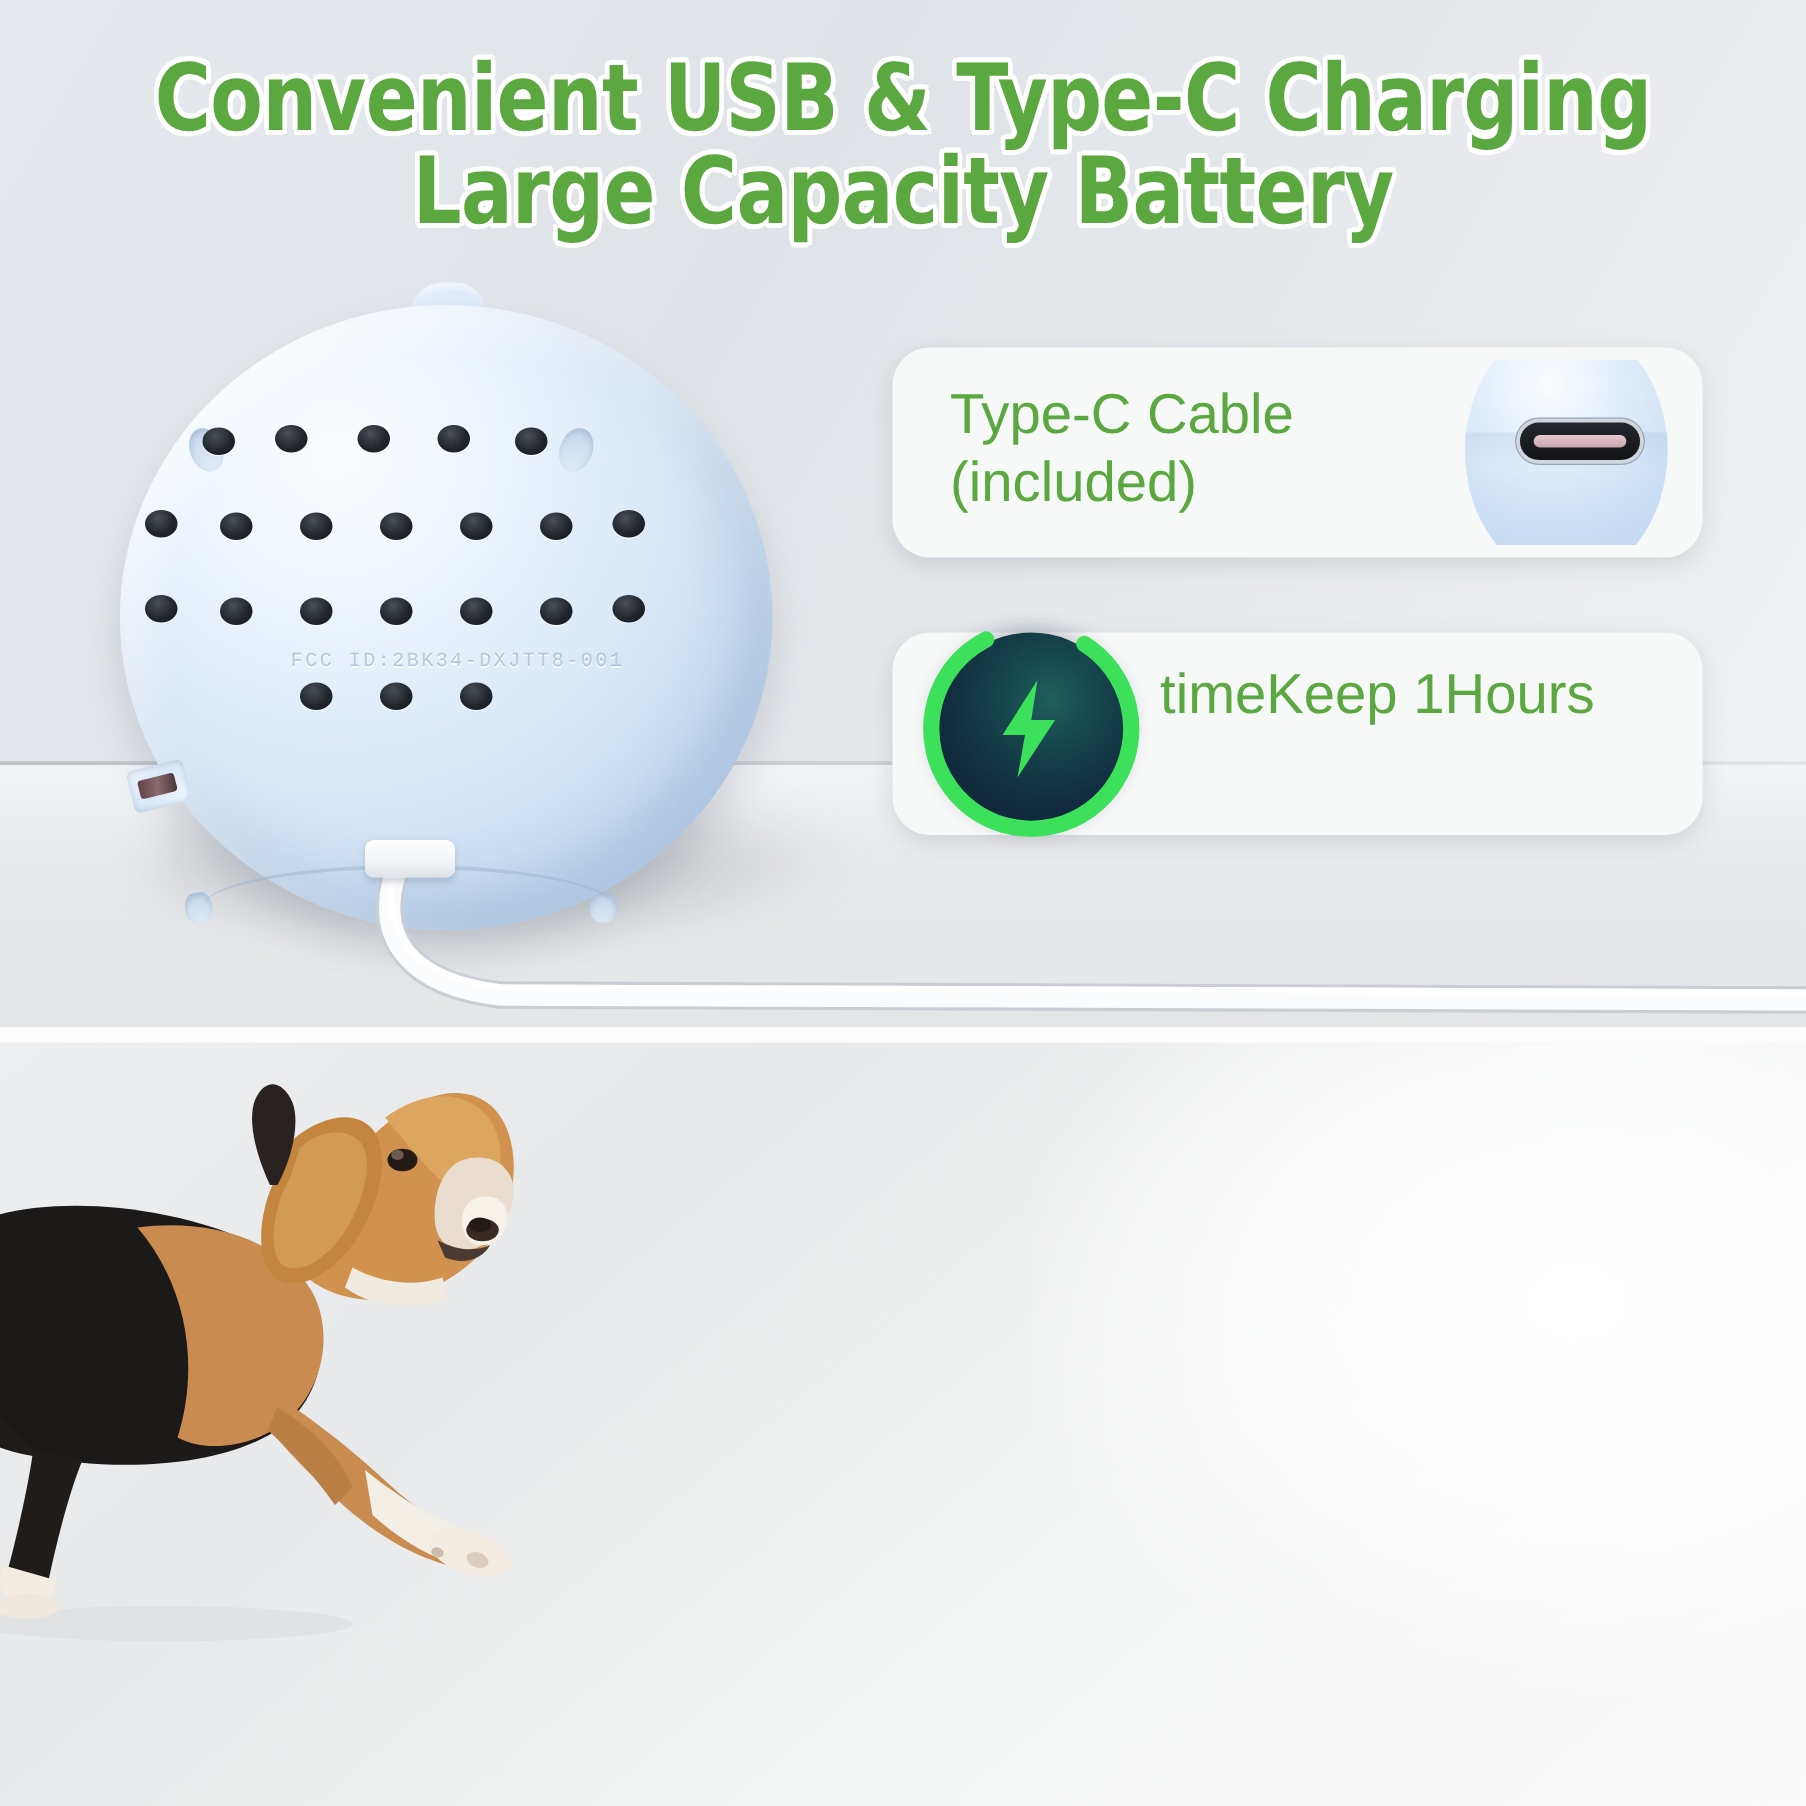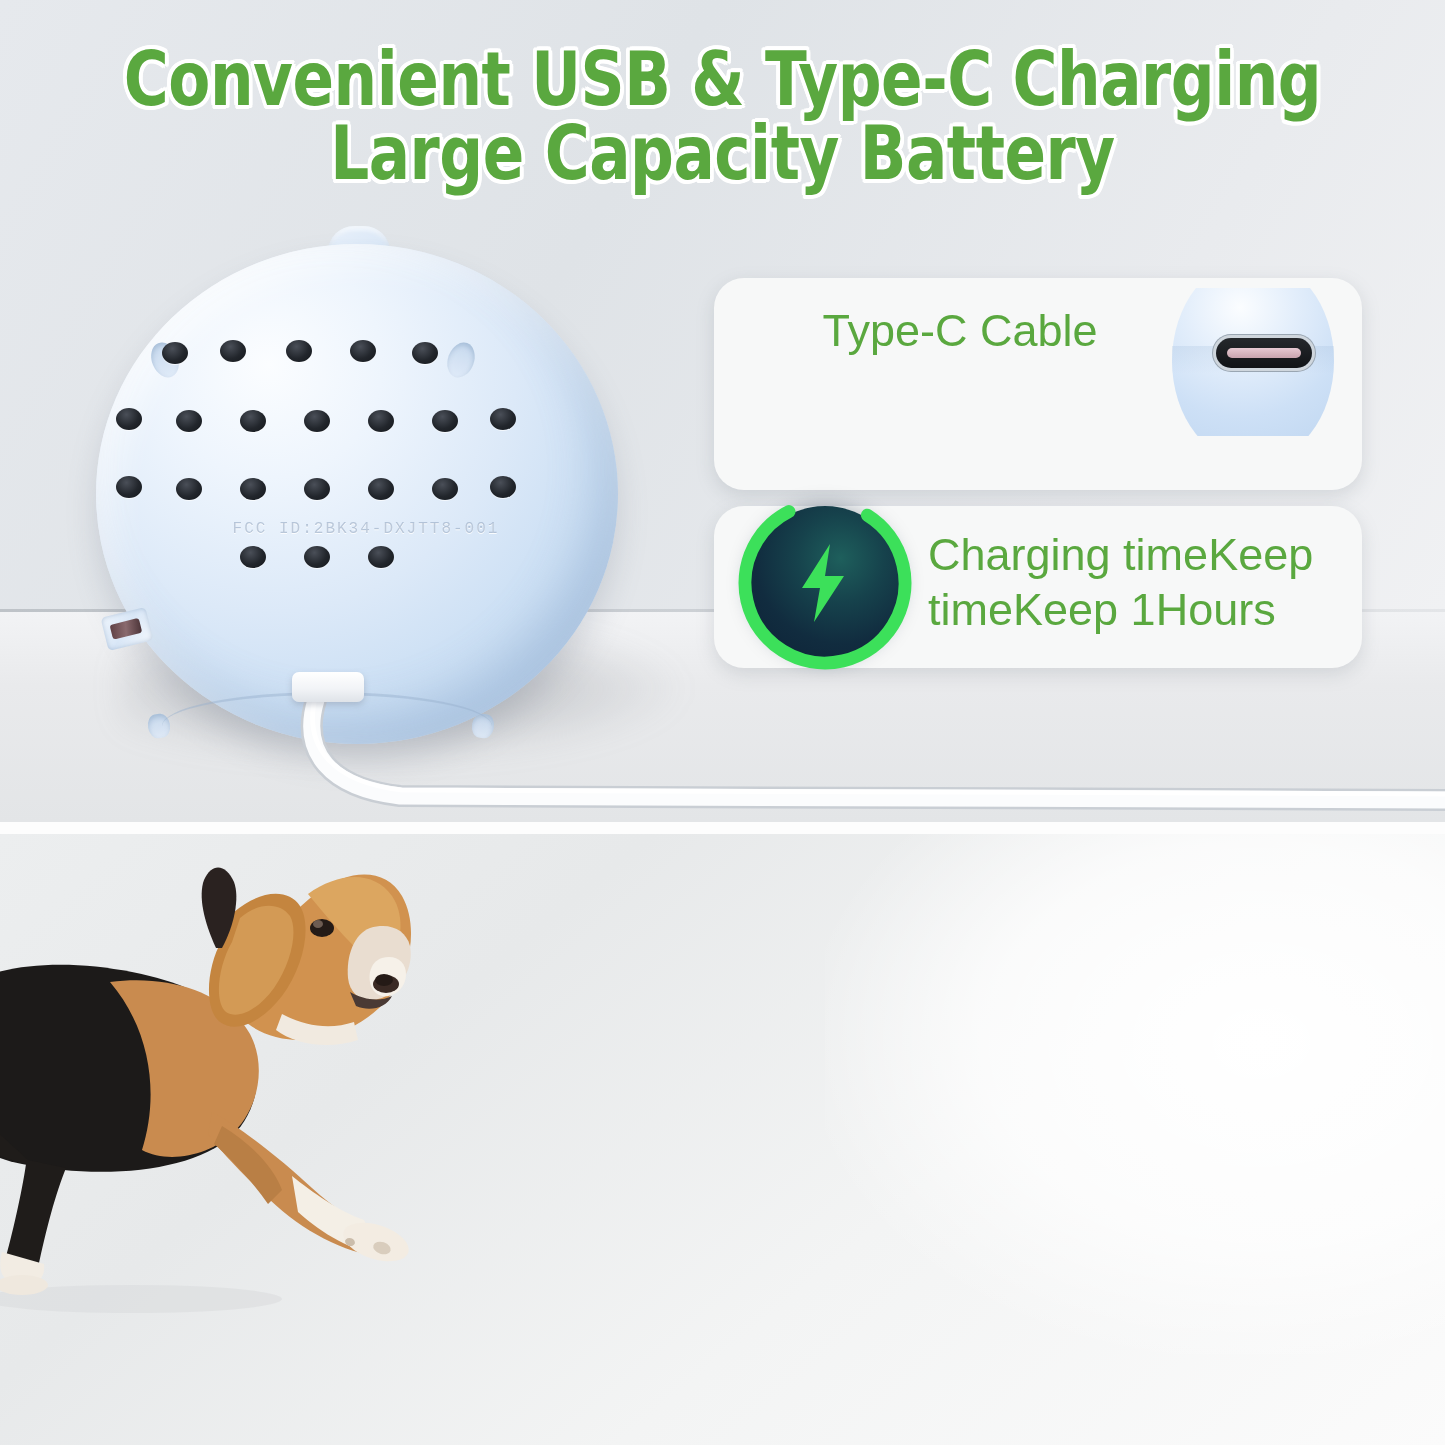--- a/index.html
+++ b/index.html
@@ -70,21 +70,21 @@
 
   
   .cable-svg{position:absolute;left:0;top:0;width:1445px;height:822px;pointer-events:none;}
   .plug{position:absolute;left:292px;top:672px;width:72px;height:30px;border-radius:7px;
     background:linear-gradient(180deg,#ffffff 0%,#f2f4f7 55%,#dfe3e8 100%);
     box-shadow:0 3px 6px rgba(120,130,145,.35);}
 
   
   .card{position:absolute;background:#f7f8f8;border-radius:30px;
     box-shadow:0 6px 18px rgba(120,128,138,.22);}
-  .card-typec{left:714px;top:278px;width:648px;height:212px;text-align:center;}
+  .card-typec{left:714px;top:278px;width:648px;height:168px;}
   .card-typec .txt{position:absolute;left:46px;top:26px;width:400px;
     color:#5aa83f;font-size:45px;line-height:1.22;font-weight:400;}
   .inset{position:absolute;right:18px;top:10px;width:180px;height:148px;border-radius:26px;overflow:hidden;
     background:#f7f8f8;}
   .inset-oval{position:absolute;left:8px;top:-30px;width:162px;height:206px;border-radius:50%;
     background:radial-gradient(circle at 42% 24%,#fbfdff 0%,#e3eefb 30%,#cde0f6 60%,#bcd4ef 100%);}
   .inset-band{position:absolute;left:0;top:88px;width:100%;height:28px;
     background:linear-gradient(180deg,rgba(150,180,214,.22),rgba(255,255,255,0));}
   .usbc{position:absolute;left:44px;top:80px;width:96px;height:30px;border-radius:15px;
     background:linear-gradient(180deg,#25282c,#111316);
@@ -170,41 +170,41 @@
     <svg class="cable-svg" viewBox="0 0 1445 822">
       <path d="M316 700 C 300 752, 330 788, 400 796 L 1445 800" fill="none" stroke="#c9ced4" stroke-width="22" stroke-linecap="round"></path>
       <path d="M316 700 C 300 752, 330 788, 400 796 L 1445 800" fill="none" stroke="#fbfcfd" stroke-width="17" stroke-linecap="round"></path>
       <path d="M316 694 C 302 746, 332 782, 402 790 L 1445 794" fill="none" stroke="#ffffff" stroke-width="5" stroke-linecap="round" opacity=".85"></path>
     </svg>
     <div class="plug"></div>
 
     <div class="card card-typec">
       <div class="txt">
         <div>Type-C Cable</div>
+        <div>(included)</div>
       </div>
       <div class="inset">
         <div class="inset-oval">
           <div class="inset-band"></div>
           <div class="usbc"></div>
         </div>
       </div>
     </div>
 
     <div class="card card-charge">
       <div class="chg-icon">
         <div class="chg-disc"></div>
         <svg width="186" height="182" style="position:absolute;left:0;top:0">
           <circle cx="93" cy="89" r="80" fill="none" stroke="#3ce05a" stroke-width="13" stroke-linecap="round" stroke-dasharray="420 503" transform="rotate(-58 93 89)"></circle>
         </svg>
         <svg class="bolt" viewBox="0 0 58 82">
           <path d="M36 2 L8 46 L26 46 L20 80 L50 34 L31 34 Z" fill="#3ce05a"></path>
         </svg>
       </div>
       <div class="txt">
-        <div>Charging timeKeep</div>
         <div>timeKeep 1Hours</div>
       </div>
     </div>
   </div>
 
   <div class="gap"></div>
 
   <div class="panel-bot">
     <div class="bot-soft"></div>
 

